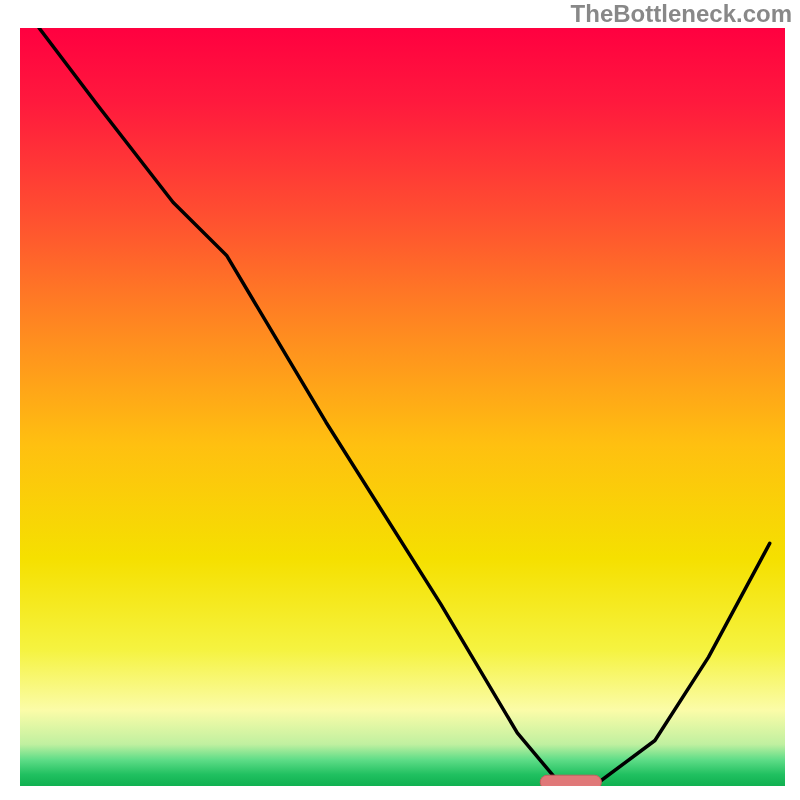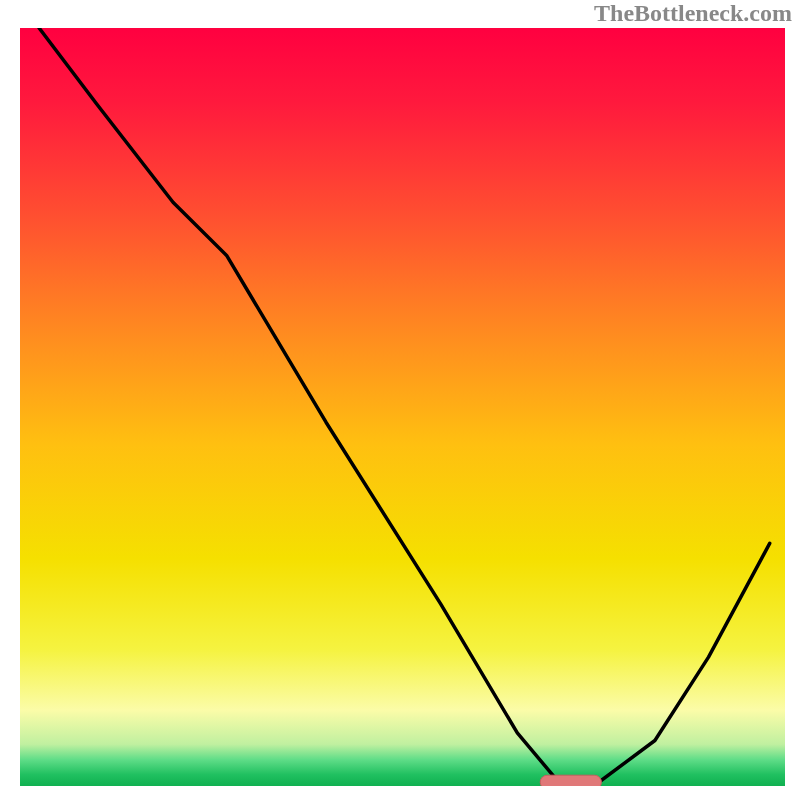--- a/index.html
+++ b/index.html
@@ -11,21 +11,21 @@
   }
   .stage {
     position: relative;
     width: 800px;
     height: 800px;
   }
   .watermark {
     position: absolute;
     top: 0px;
     right: 8px;
-    font-family: Liberation Serif, serif;
+    font-family: Liberation Sans, sans-serif;
     font-size: 24px;
     font-weight: bold;
     color: #888888;
     letter-spacing: 0;
     z-index: 10;
     pointer-events: none;
   }
   svg.plot {
     position: absolute;
     left: 0;

